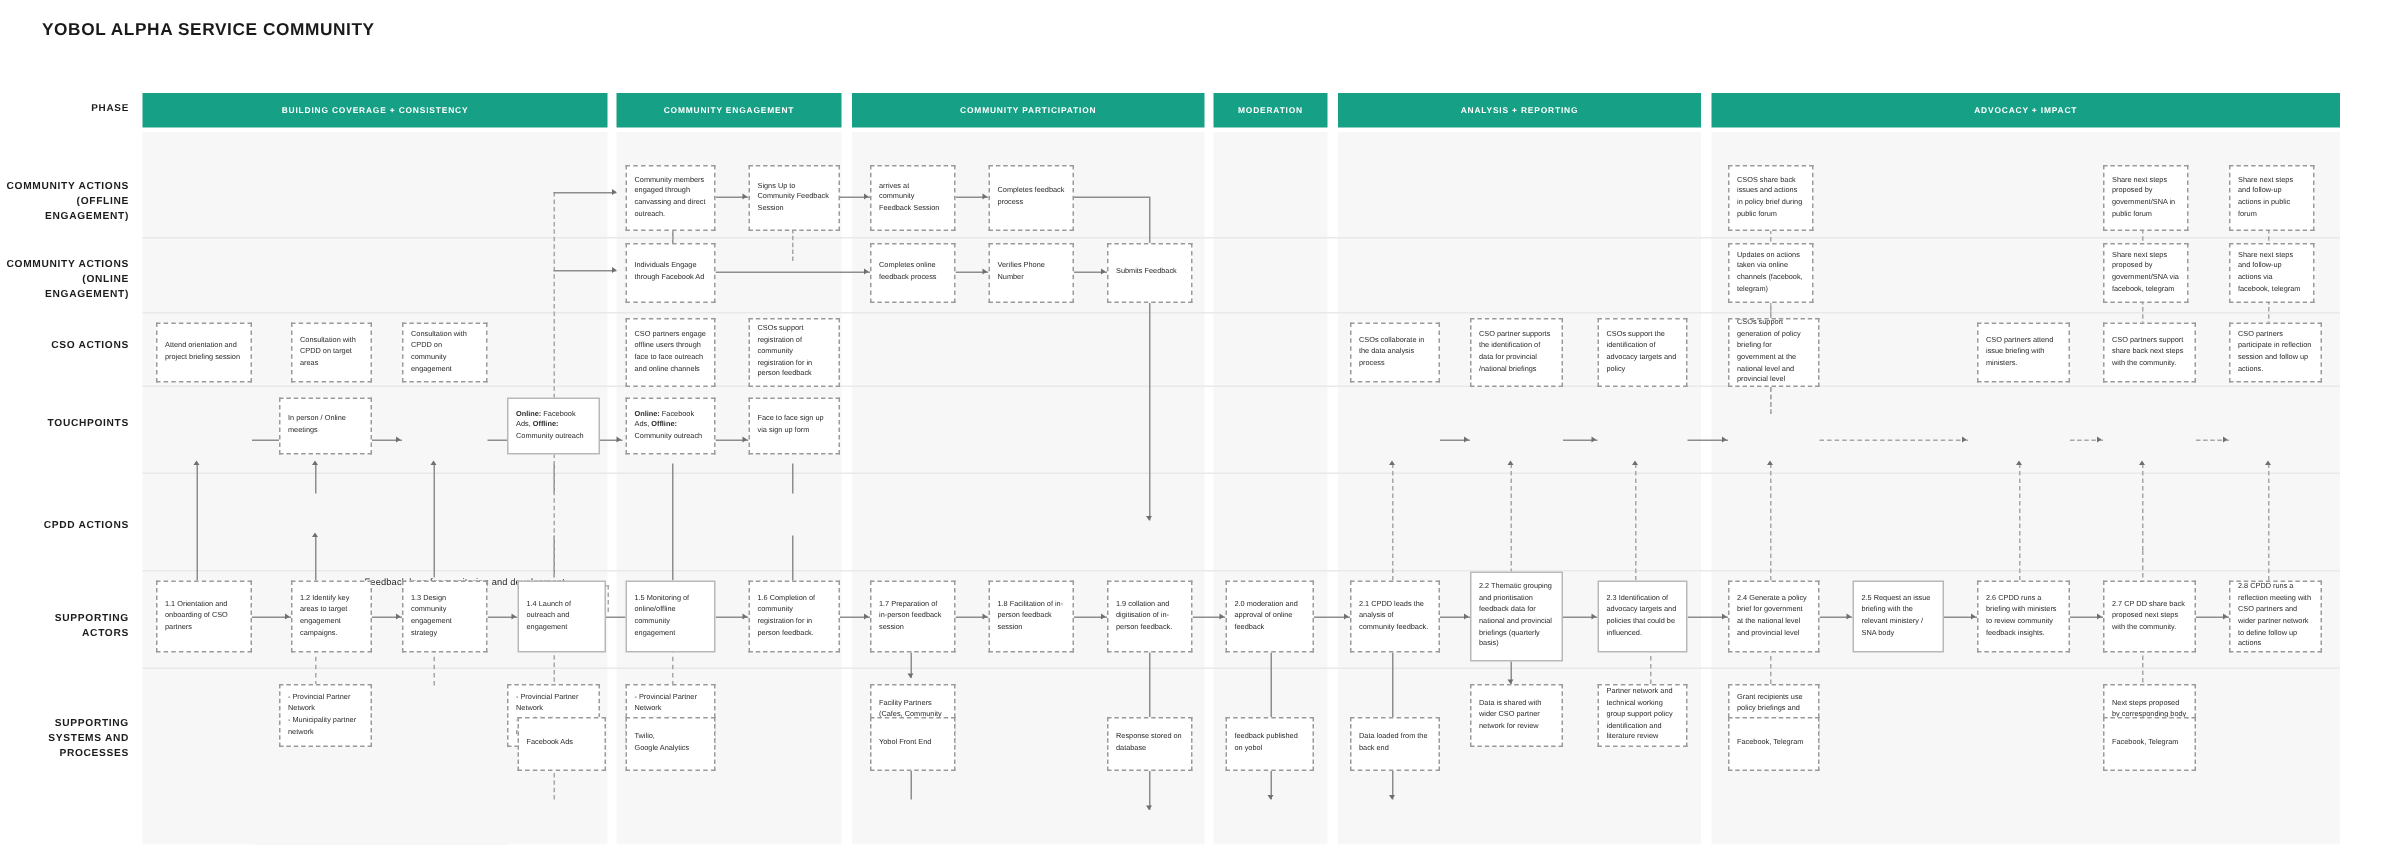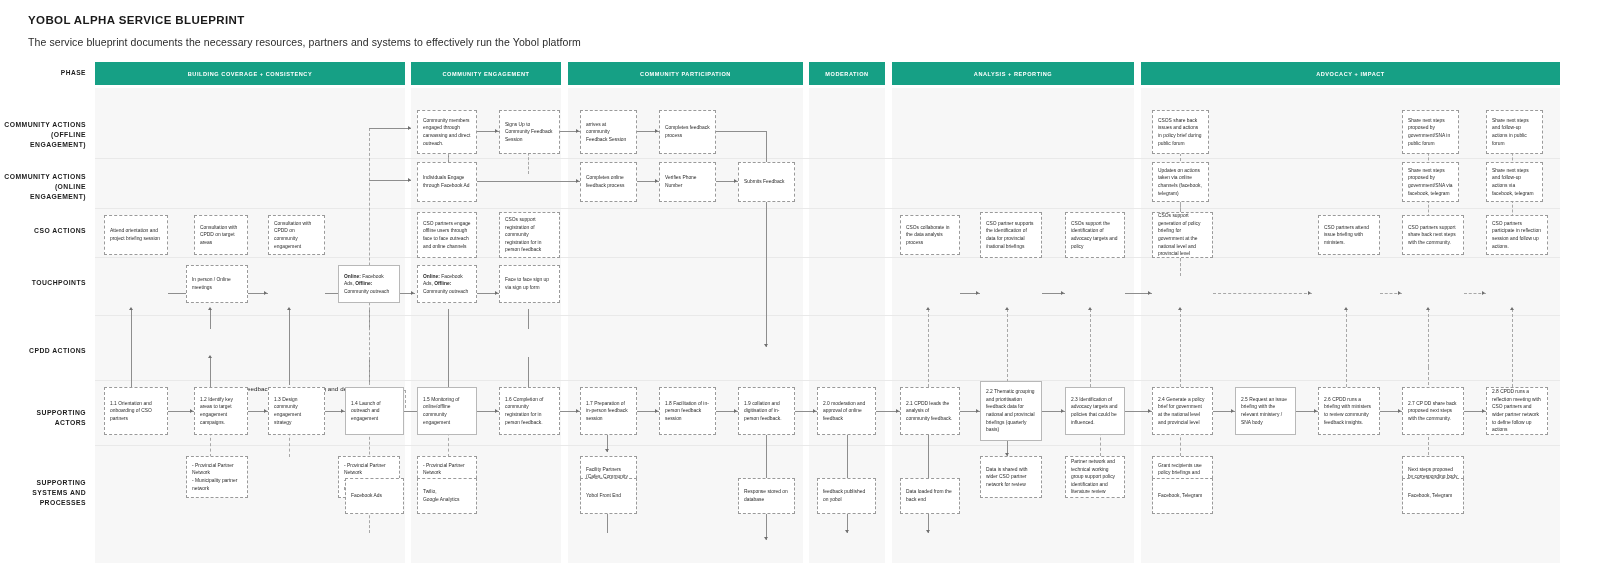--- a/index.html
+++ b/index.html
@@ -104,22 +104,21 @@
     position: absolute;
     font-size: 6.2px; color: #1f1f1f; letter-spacing: .1px;
     background: #f7f7f7; padding: 0 3px;
   }
 </style>
 </head>
 <body>
 
 <div id="root">
 
-  <div class="doc-title">YOBOL ALPHA SERVICE BLUEPRINT</div>
-  <div class="doc-sub">The service blueprint documents the necessary resources, partners and systems to effectively run the Yobol platform</div>
+  <div class="doc-title">YOBOL ALPHA SERVICE COMMUNITY</div>
 
   <div class="canvas">
 
     <div class="colband" style="left:95px;width:310px;"></div>
     <div class="colband" style="left:411px;width:150px;"></div>
     <div class="colband" style="left:568px;width:235px;"></div>
     <div class="colband" style="left:809px;width:76px;"></div>
     <div class="colband" style="left:892px;width:242px;"></div>
     <div class="colband" style="left:1141px;width:419px;"></div>
 

